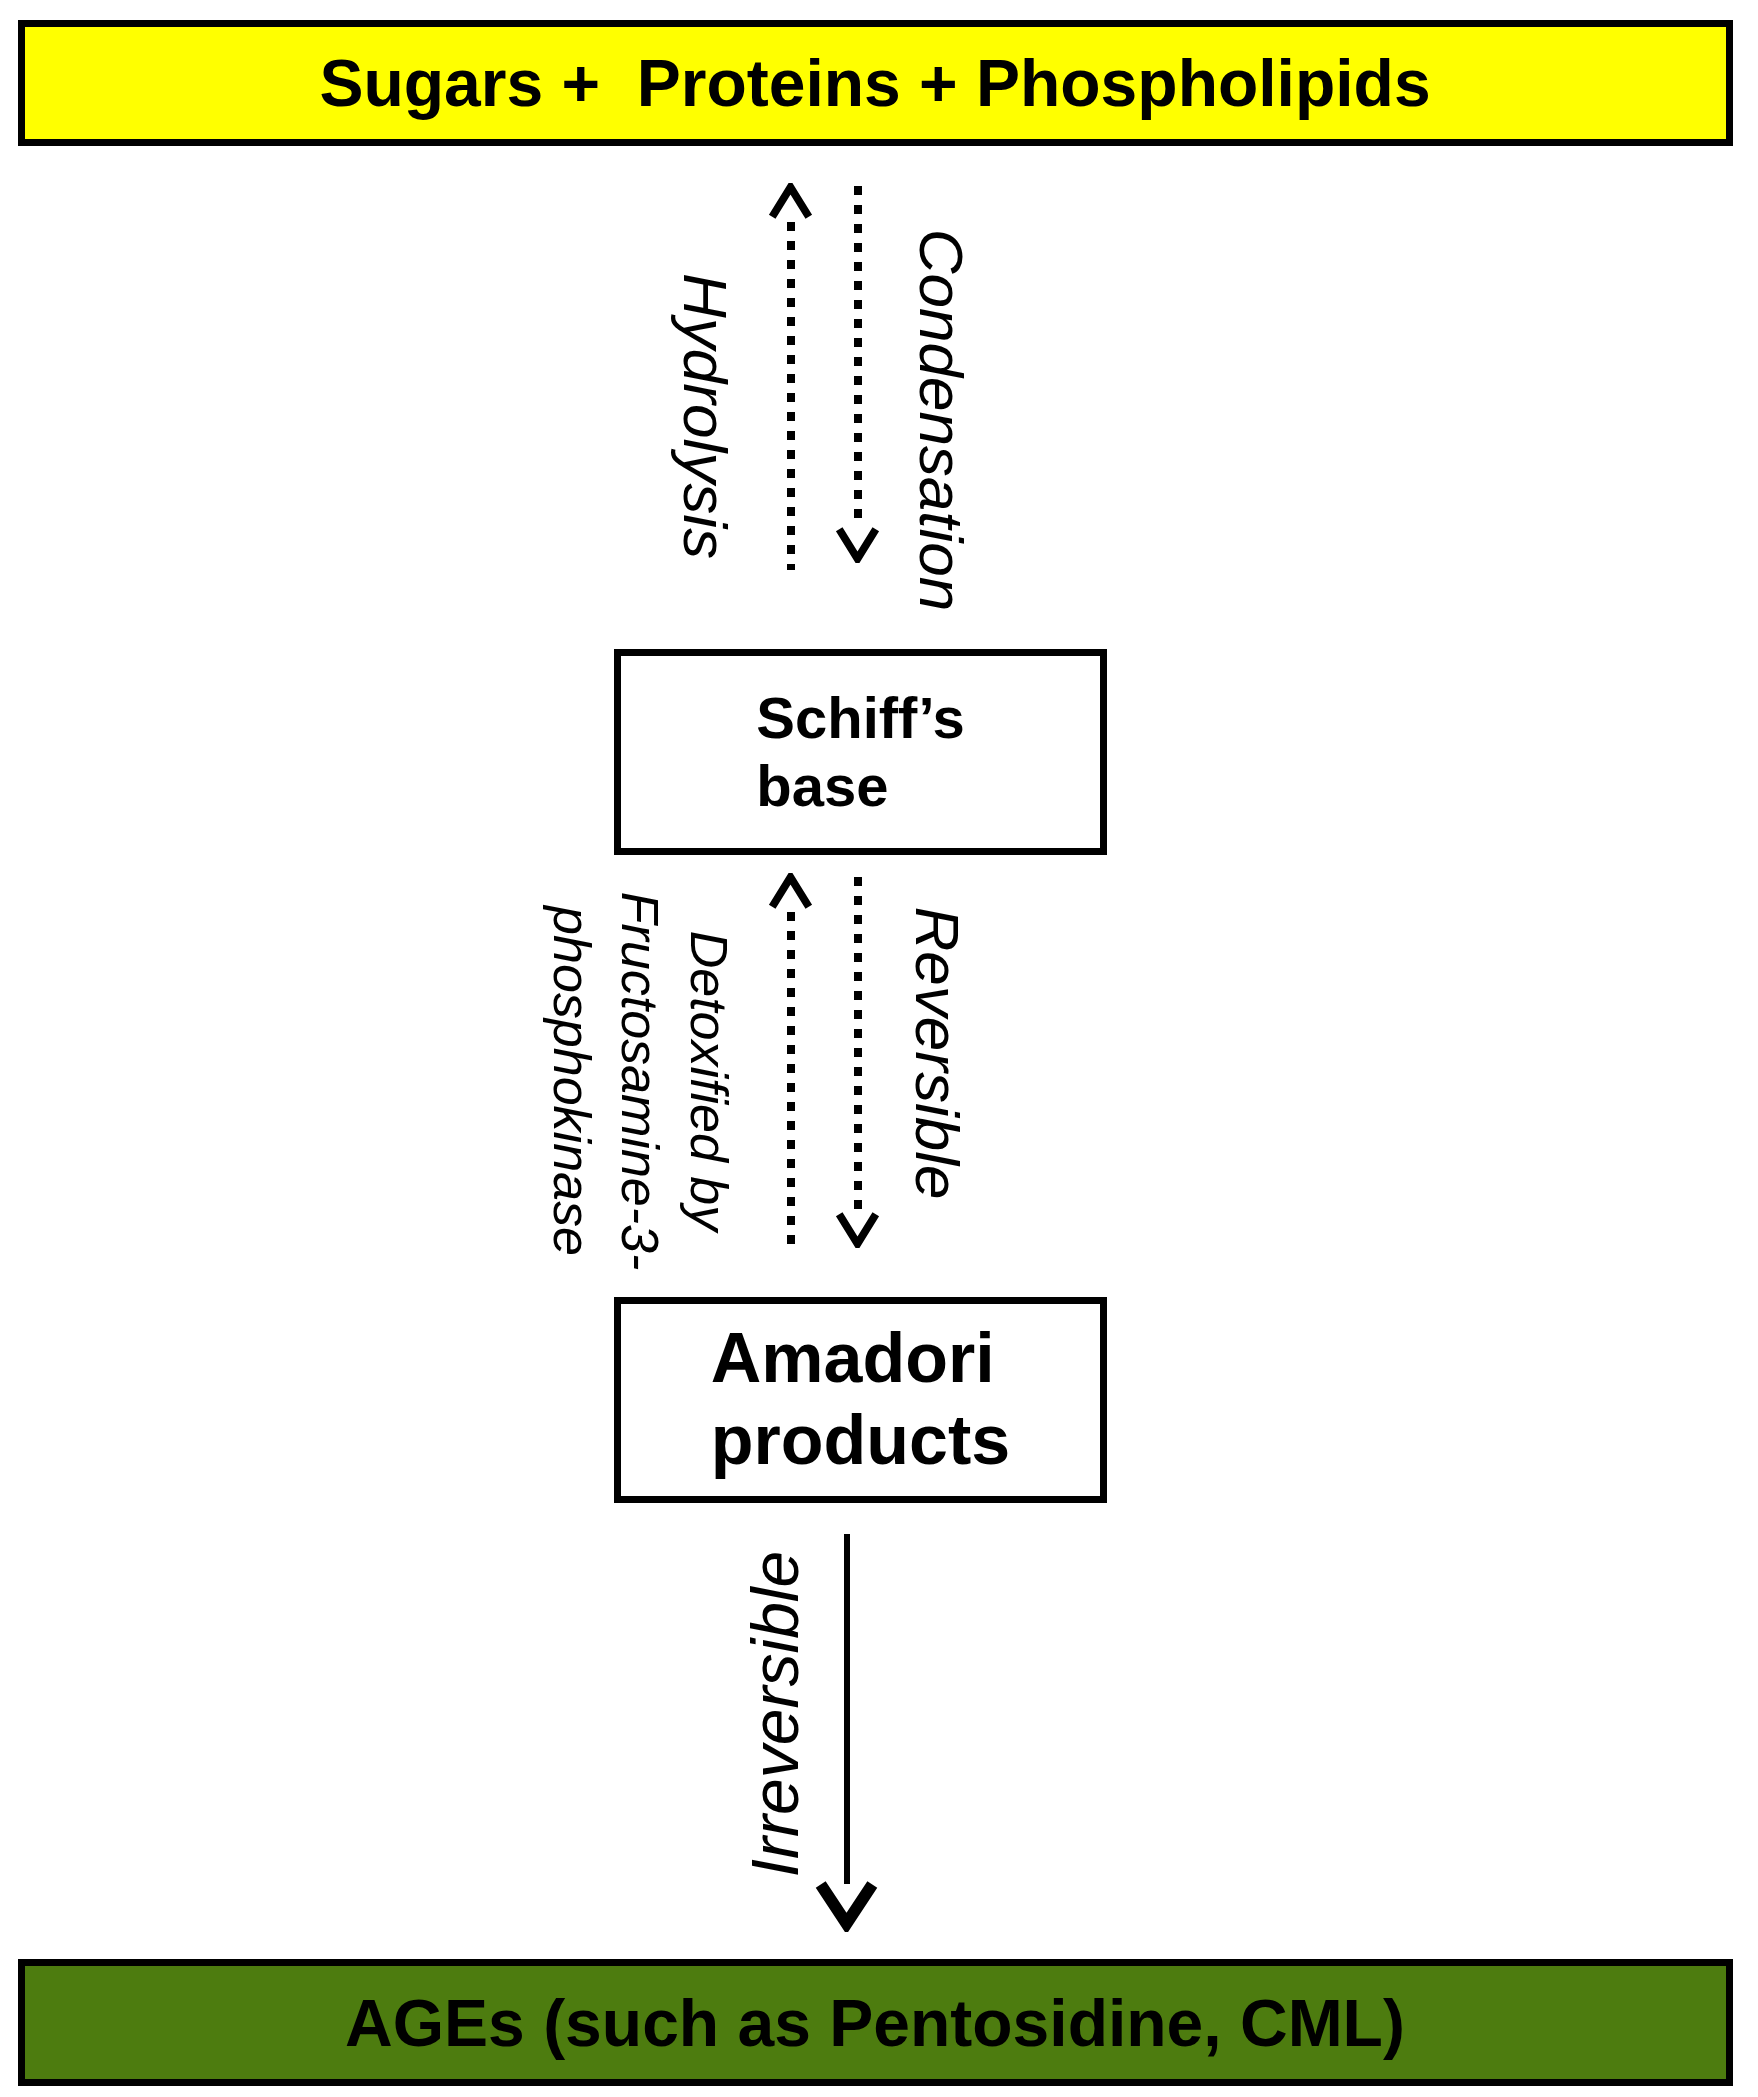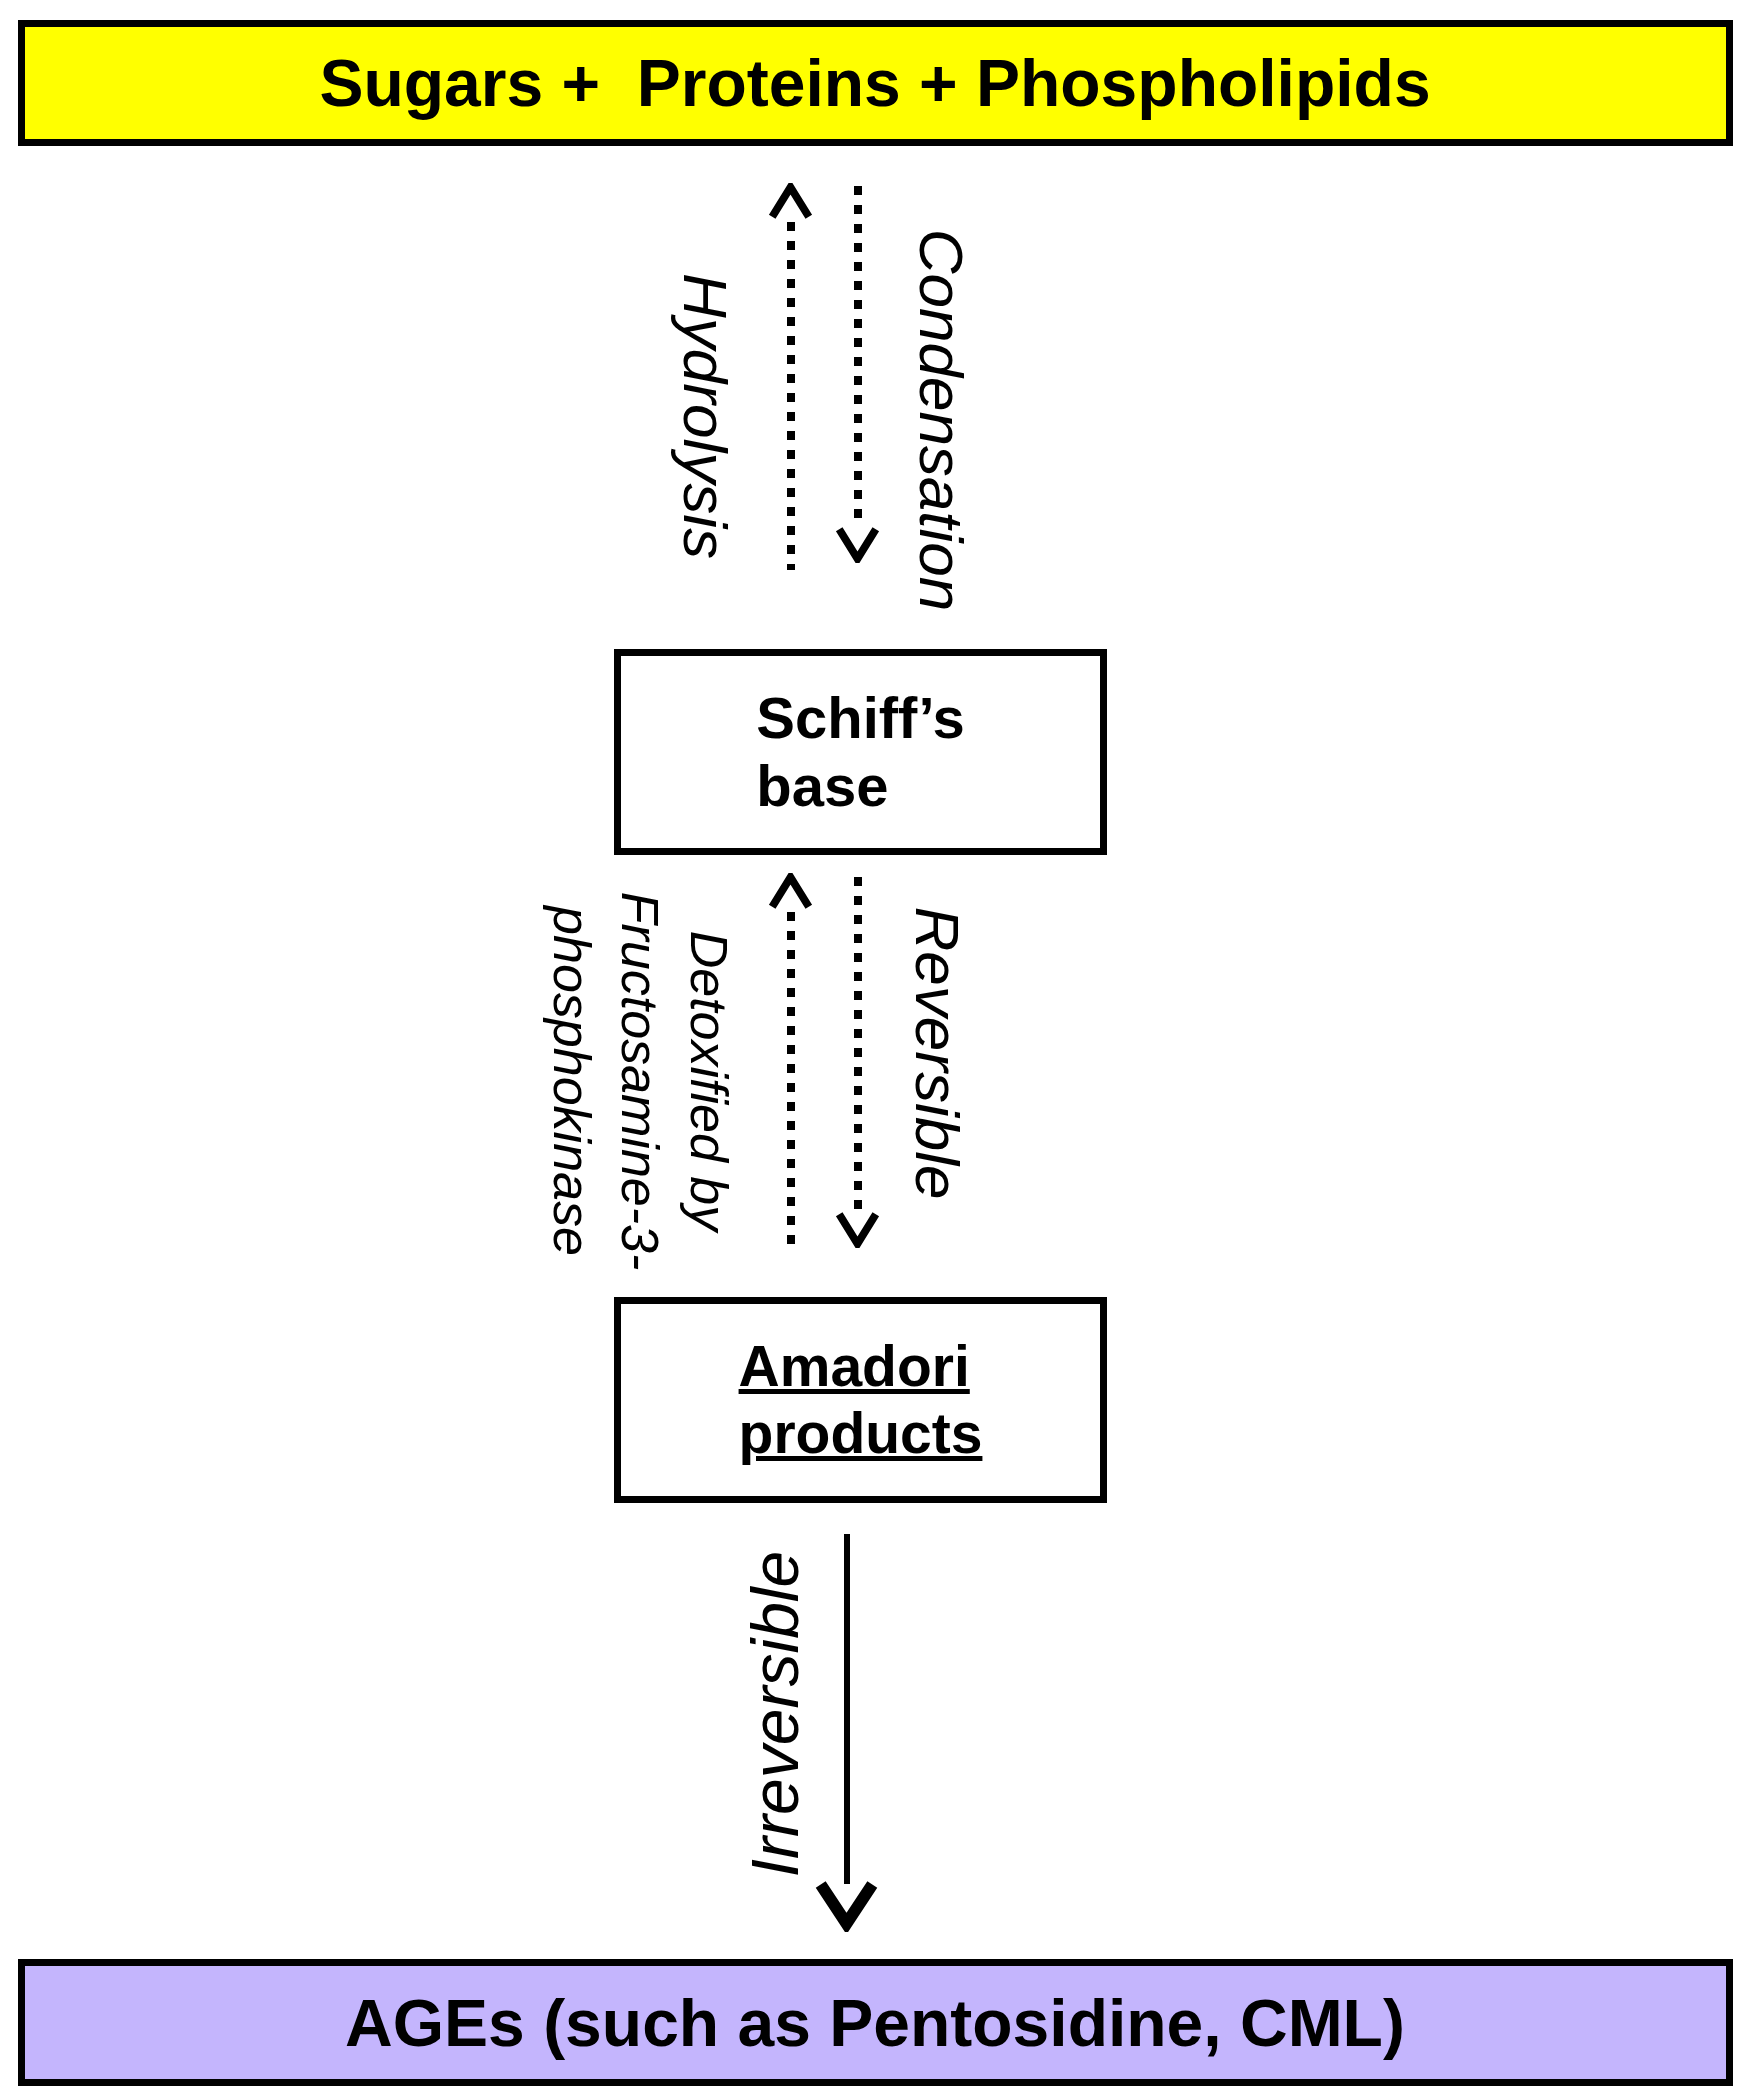--- a/index.html
+++ b/index.html
@@ -29,22 +29,22 @@
   .node .node-label {
     font-weight: bold;
     white-space: pre-wrap;
     color: #000;
   }
   #box-reactants { left: 17.5px;  top: 19.6px;   width: 1715px; height: 126px; background: #ffff00; }
   #box-reactants .node-label { font-size: 66px; }
   #box-schiff    { left: 614px; top: 649px;  width: 493px;  height: 206px; background: #ffffff; }
   #box-schiff .node-label { font-size: 58px; line-height: 1.17; }
   #box-amadori   { left: 614px; top: 1297px; width: 493px;  height: 206px; background: #ffffff; }
-  #box-amadori .node-label { font-size: 57px; line-height: 1.17; text-decoration: underline; }
-  #box-ages      { left: 17.5px;  top: 1959px; width: 1715px; height: 127px; background: #c4b5fd; }
+  #box-amadori .node-label { font-size: 70px; line-height: 1.17; }
+  #box-ages      { left: 17.5px;  top: 1959px; width: 1715px; height: 127px; background: #4d7c0f; }
   #box-ages .node-label { font-size: 66px; }
 
   
   .rlabel {
     position: absolute;
     font-style: italic;
     color: #000;
     white-space: pre-line;
     text-align: center;
   }

